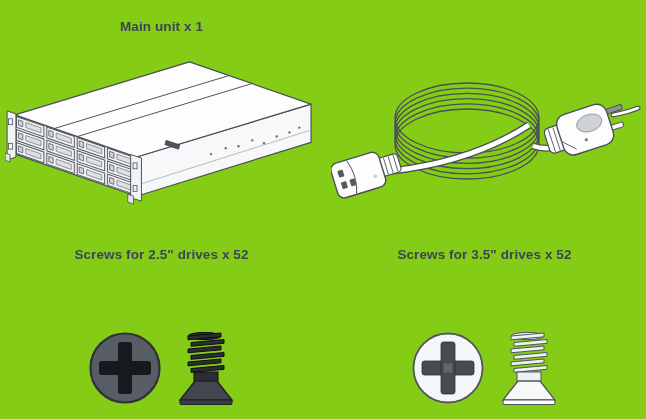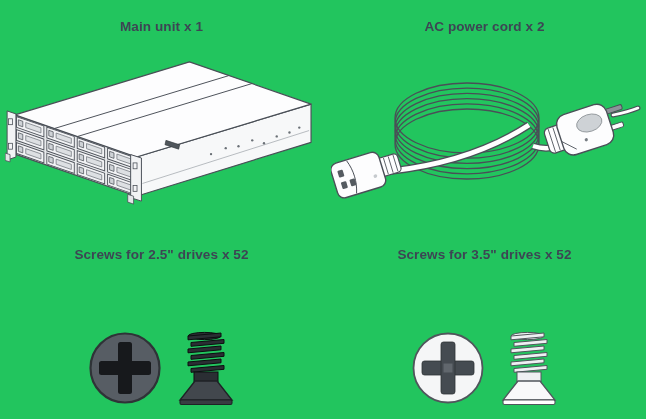--- a/index.html
+++ b/index.html
@@ -2,21 +2,21 @@
 <html><head>
 <meta charset="utf-8">
 <style>
   * { margin: 0; padding: 0; box-sizing: border-box; }
   html, body { background: #ffffff; }
   body { font-family: "Liberation Sans", sans-serif; }
   .page {
     position: relative;
     width: 646px;
     height: 419px;
-    background: #22c55e;
+    background: #84cc16;
     overflow: hidden;
   }
   .cell { position: absolute; width: 323px; }
   .cell-tl { left: 0;   top: 0;   height: 210px; }
   .cell-tr { left: 323px; top: 0; height: 210px; }
   .cell-bl { left: 0;   top: 210px; height: 209px; }
   .cell-br { left: 323px; top: 210px; height: 209px; }
   .item-label {
     position: absolute;
     left: 0; right: 0;
@@ -93,21 +93,20 @@
       <g>
         <polygon points="128,98.5 139,102 139,146 128,142.5" fill="#f2f3f5" stroke="#4a4f57" stroke-width="1"></polygon>
         <rect x="130.5" y="107" width="4" height="6" fill="none" stroke="#4a4f57" stroke-width="0.8"></rect>
         <rect x="130.5" y="130" width="4" height="6" fill="none" stroke="#4a4f57" stroke-width="0.8"></rect>
         <polygon points="125,139 131,141 131,149 125,147" fill="#e3e6e8" stroke="#4a4f57" stroke-width="0.8"></polygon>
       </g>
     </svg>
   </div>
 
   <div class="cell cell-tr">
-    <div class="item-label">AC power cord x 2</div>
     <svg class="illus illus-cord" viewBox="0 0 310 133">
 
       <g fill="none" stroke="#4a4f57" stroke-width="1.3">
         <ellipse cx="136" cy="73" rx="72" ry="35"></ellipse>
         <ellipse cx="136" cy="67.8" rx="72" ry="35"></ellipse>
         <ellipse cx="136" cy="62.6" rx="72" ry="35"></ellipse>
         <ellipse cx="136" cy="57.4" rx="72" ry="35"></ellipse>
         <ellipse cx="136" cy="52.2" rx="72" ry="35"></ellipse>
         <ellipse cx="136" cy="47" rx="72" ry="35"></ellipse>
       </g>

